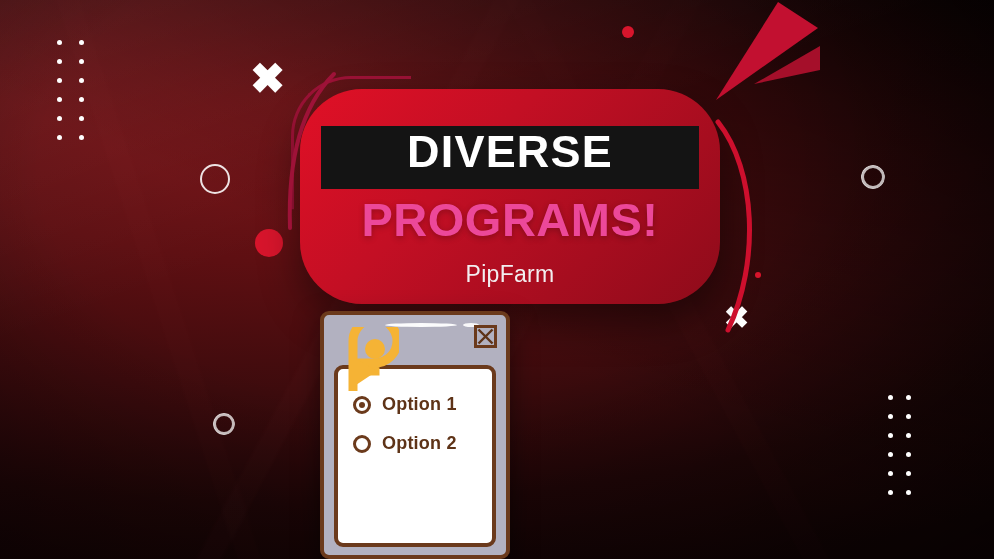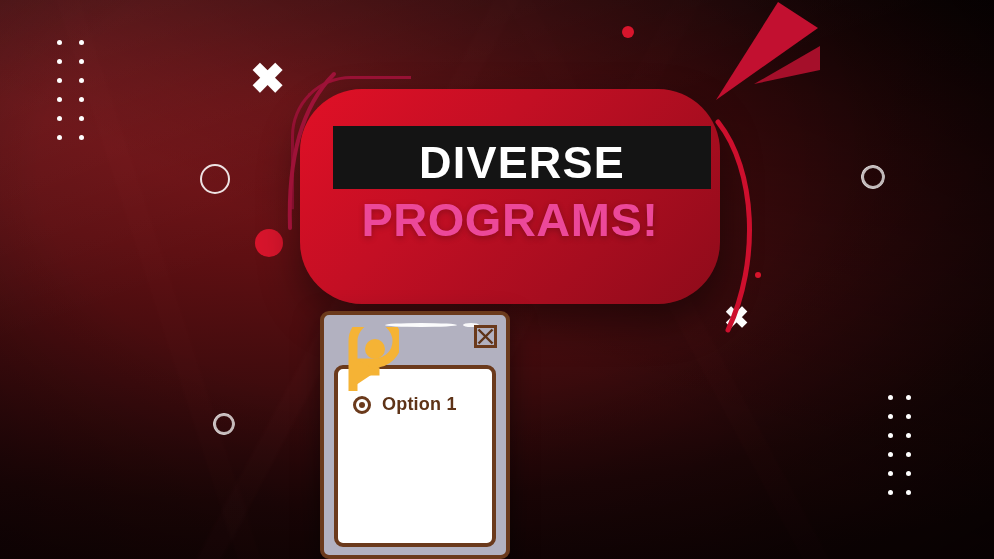--- a/index.html
+++ b/index.html
@@ -92,24 +92,24 @@
     width:120px; height:215px;
     border:3px solid #9c1236;
     border-radius:60px 0 0 60px;
     border-right:none;
     clip-path: polygon(0 0, 100% 0, 100% 62%, 0 62%);
   }
 
   
   .banner {
     position: absolute;
-    left: 333px; top: 126px;
+    left: 321px; top: 126px;
     width: 378px; height: 63px;
     background: #141414;
-    display: flex; align-items: flex-end; justify-content: center;
+    display: flex; align-items: flex-start; justify-content: center;
   }
   .banner-text {
     color: #ffffff;
     font-size: 45px;
     font-weight: 700;
     letter-spacing: 1.2px;
     font-family: "Liberation Sans", sans-serif;
   }
   .headline2 {
     position: absolute;
@@ -308,20 +308,21 @@
     <path d="M6,10 C44,58 48,150 16,218" stroke="#cd0f2d" stroke-width="5" fill="none" stroke-linecap="round"></path>
   </svg>
   <svg style="position:absolute; left:276px; top:68px;" width="70" height="200">
     <path d="M58,6 C22,42 12,100 14,160" stroke="#9e1238" stroke-width="4" fill="none" stroke-linecap="round"></path>
   </svg>
 
   <div class="banner">
     <span class="banner-text">DIVERSE</span>
   </div>
   <div class="headline2">PROGRAMS!</div>
+  <div class="brandline">PipFarm</div>
 
   <div class="dialog">
 
     <div class="dlg-titlebar">
       <div class="title-sheen"></div>
       <div class="title-sheen2"></div>
 
       <div class="close-btn">
         <svg width="17" height="17" viewBox="0 0 17 17">
           <line x1="1.5" y1="1.5" x2="15.5" y2="15.5" stroke="#5e3317" stroke-width="2.4"></line>
@@ -336,19 +337,23 @@
       <circle cx="34" cy="22" r="10" fill="#f5b335"></circle>
     </svg>
 
     <div class="dlg-body">
 
       <div class="opt-row">
         <span class="radio on"></span>
         <span class="opt-label">Option 1</span>
       </div>
 
+      <div class="opt-row">
+        <span class="radio"></span>
+        <span class="opt-label">Option 2</span>
+      </div>
 
 
 
     </div>
   </div>
 
 </div>
 
 </body></html>

